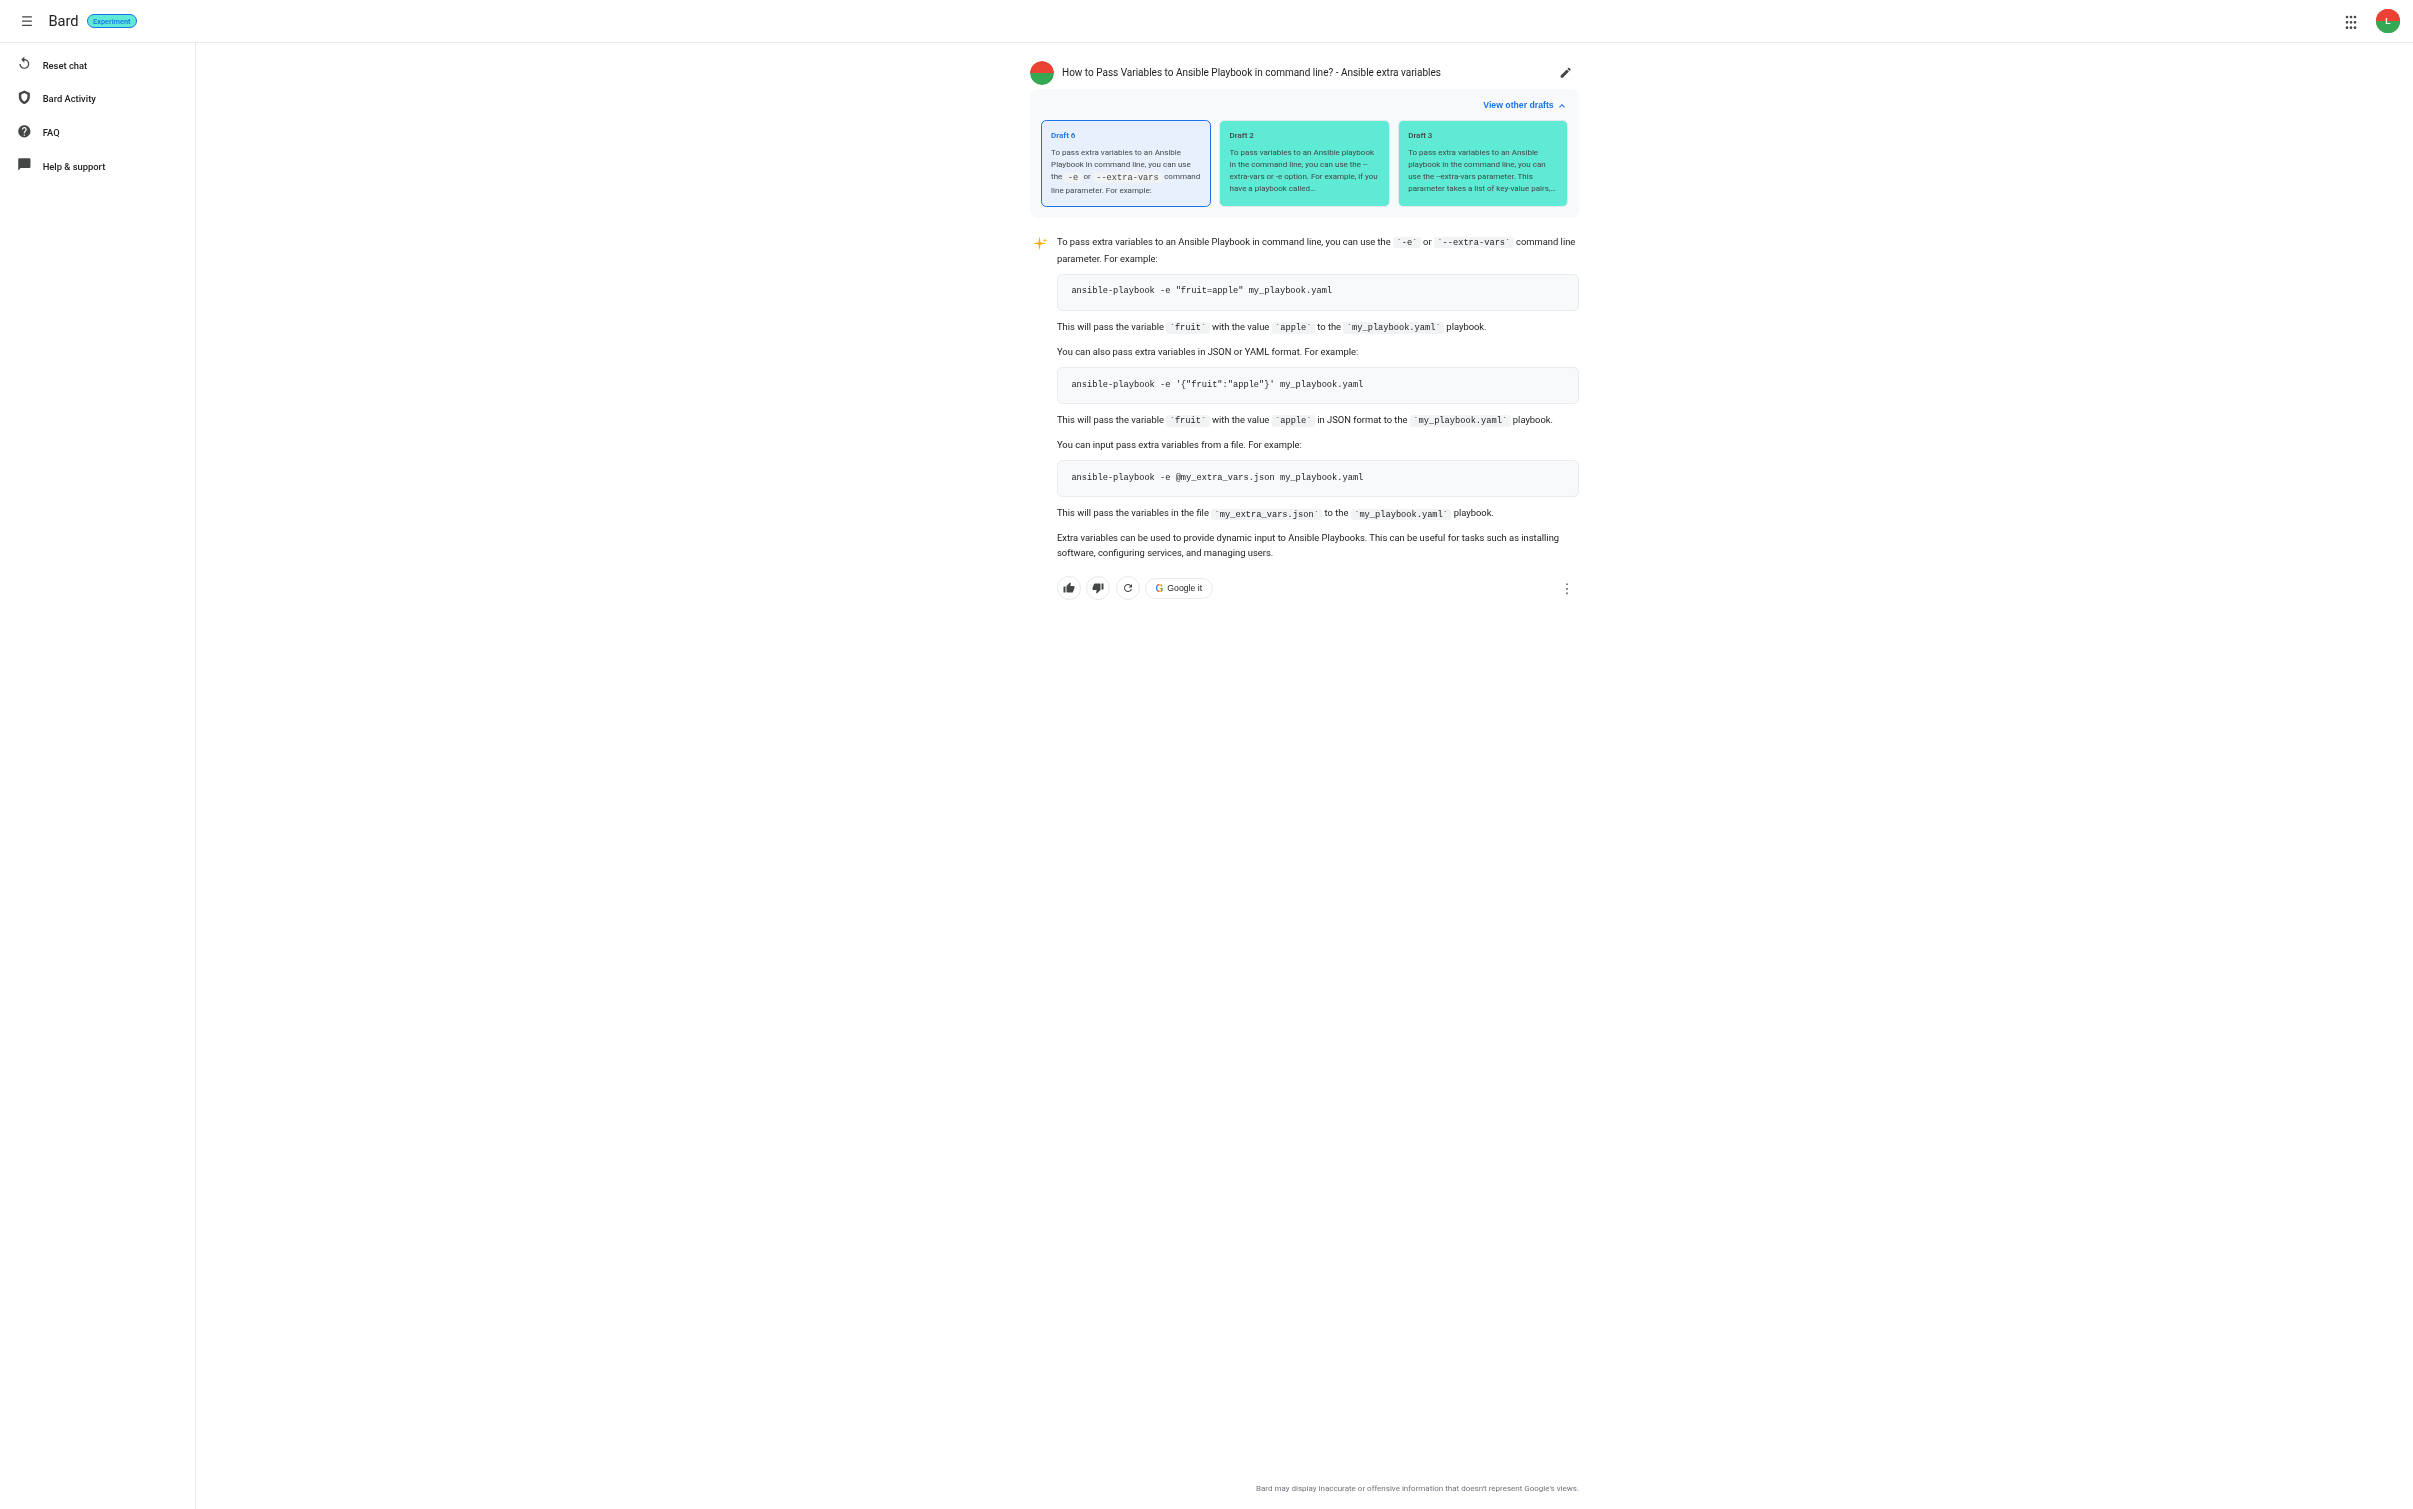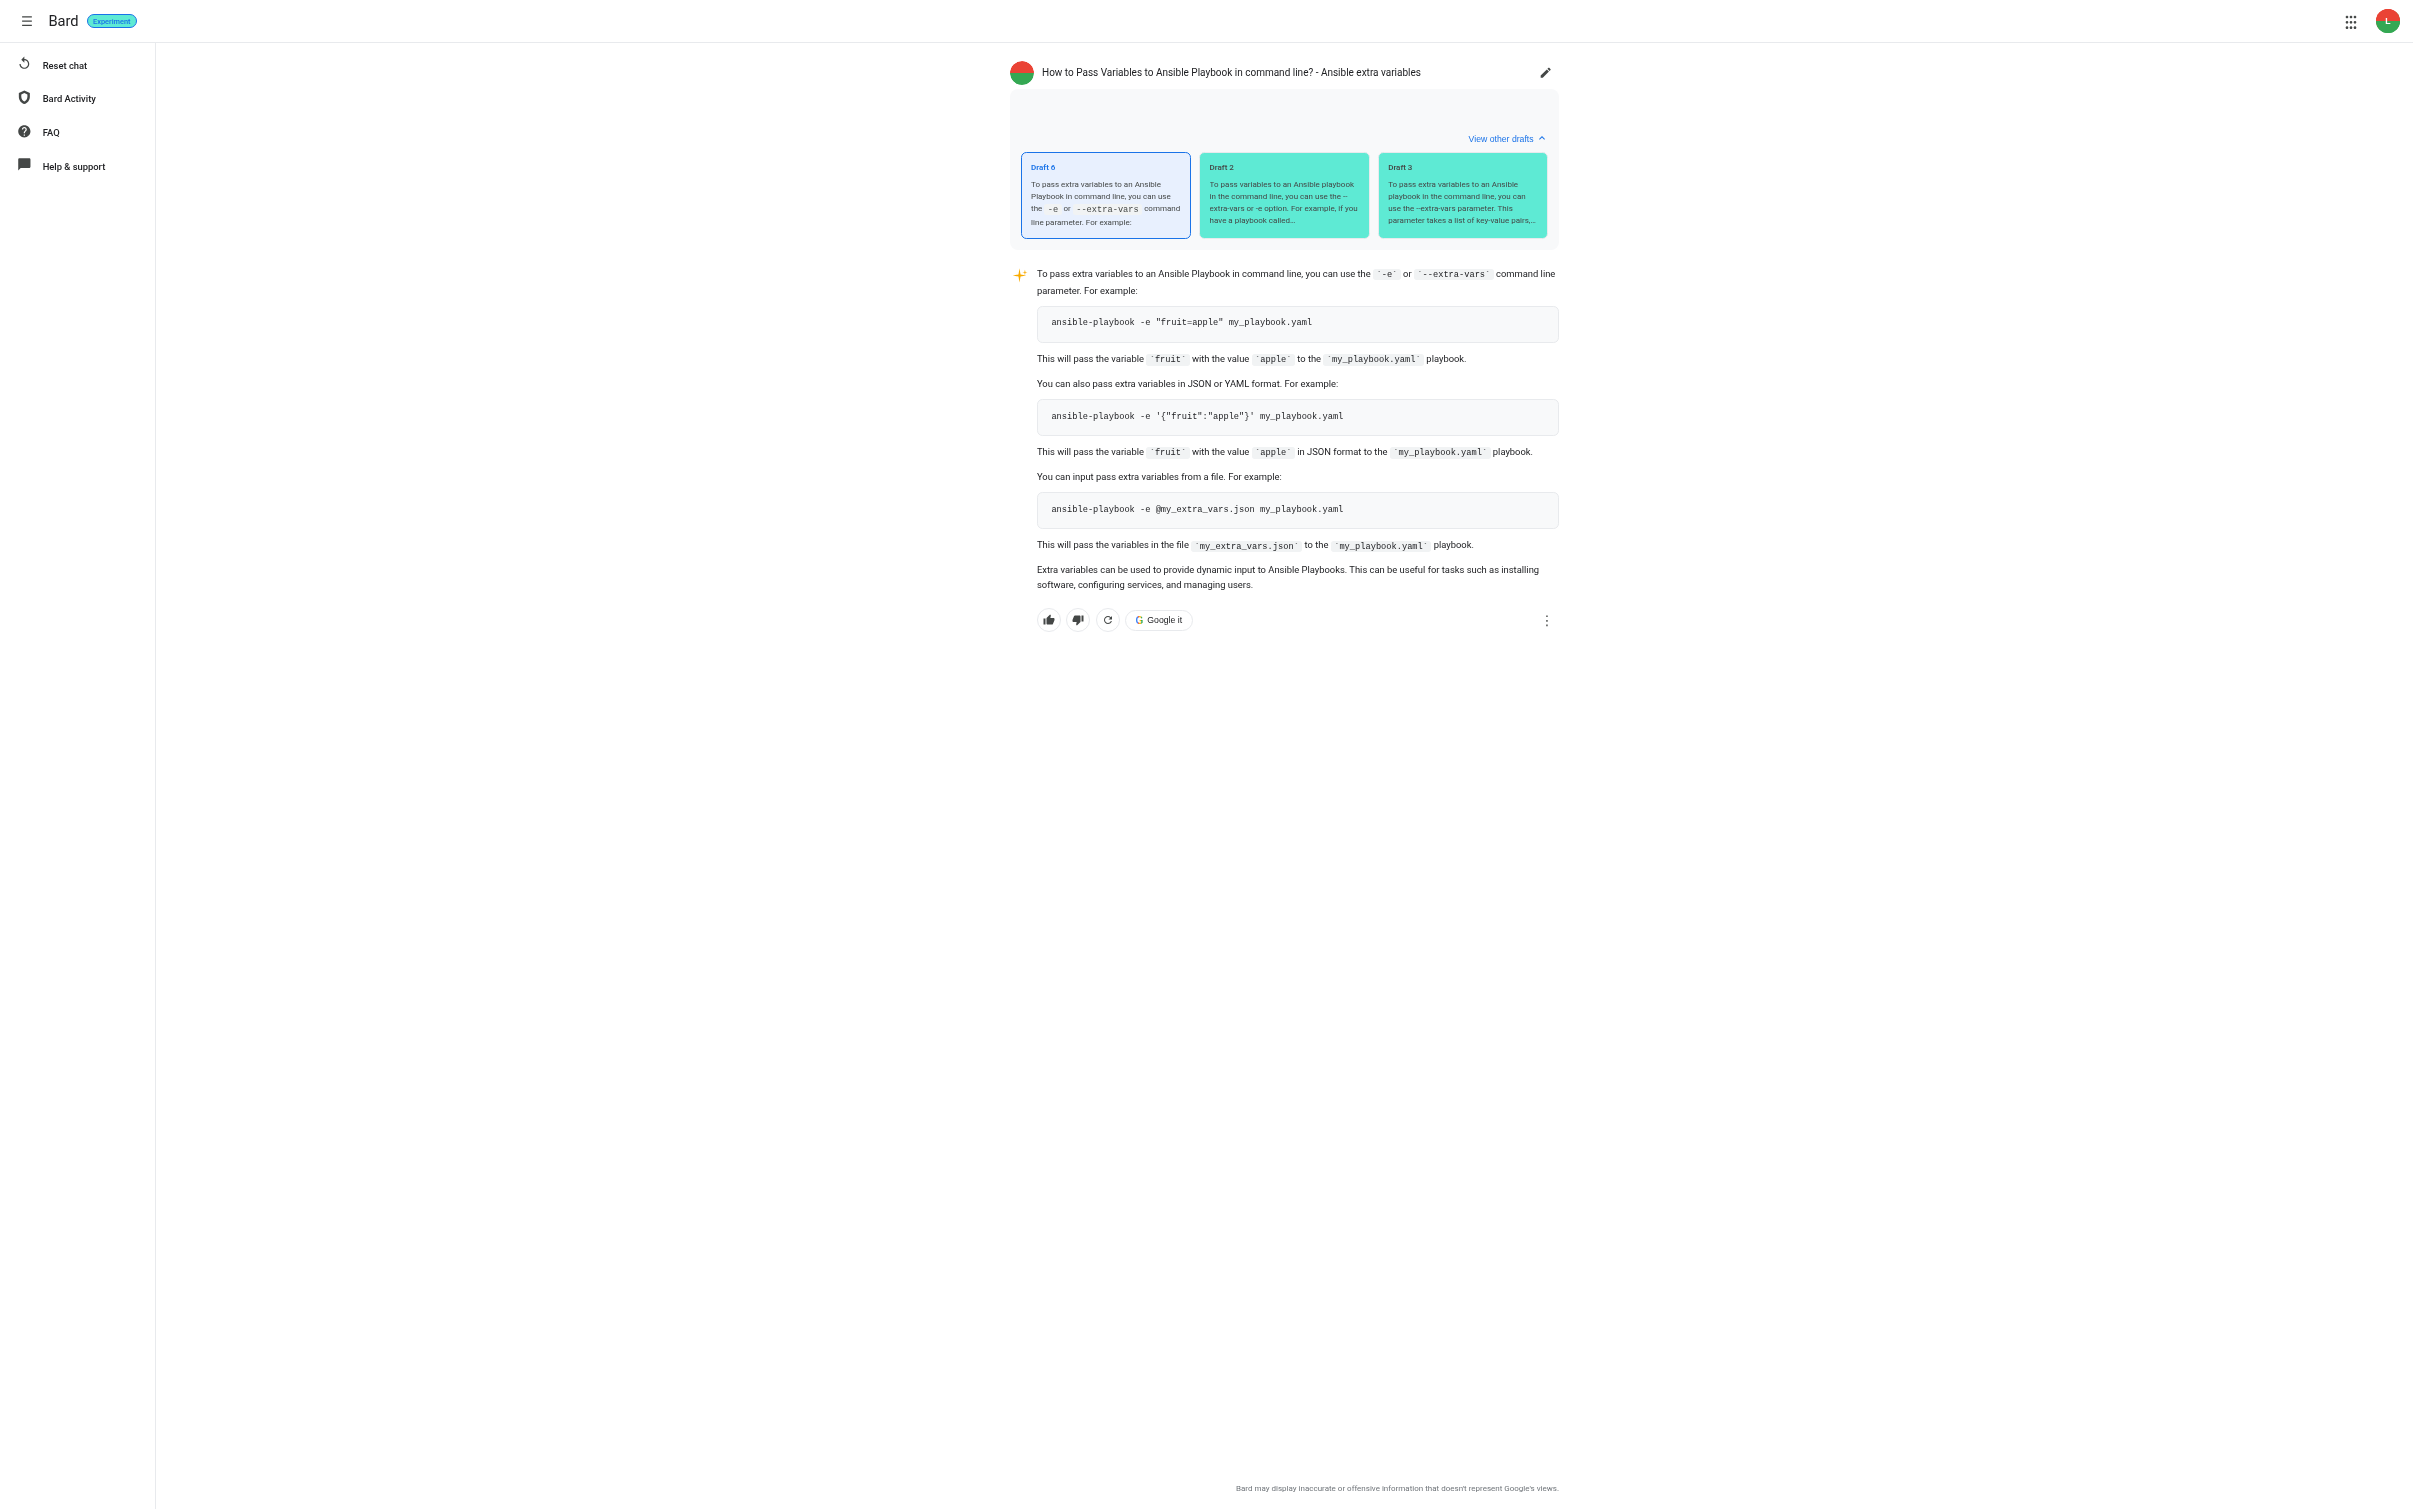--- a/index.html
+++ b/index.html
@@ -76,21 +76,21 @@
 
     
     .main-layout {
       display: flex;
       flex: 1;
       overflow: hidden;
     }
 
     
     .sidebar {
-      width: 156px;
+      width: 196px;
       flex-shrink: 0;
       display: flex;
       flex-direction: column;
       padding: 5.4px 0;
       border-right: 0.7px solid #e8eaed;
       overflow-y: auto;
     }
     .sidebar-item {
       display: flex;
       align-items: center;
@@ -175,29 +175,28 @@
       margin-bottom: 16px;
     }
     .drafts-header {
       display: flex;
       justify-content: flex-end;
       align-items: center;
       margin-bottom: 8px;
     }
     .view-other-drafts-btn {
       display: flex;
-      align-items: flex-end;
+      align-items: flex-start;
       gap: 2.7px;
       font-size: 8.7px;
       color: #1a73e8;
       cursor: pointer;
       border: none;
       background: transparent;
-      font-weight: 400;
-      margin-top: 32px;
+      font-weight: 700;
     }
     .drafts-grid {
       display: grid;
       grid-template-columns: repeat(3, 1fr);
       gap: 8px;
     }
     .draft-card {
       background: #5eead4;
       border: 0.7px solid #e8eaed;
       border-radius: 5.4px;

